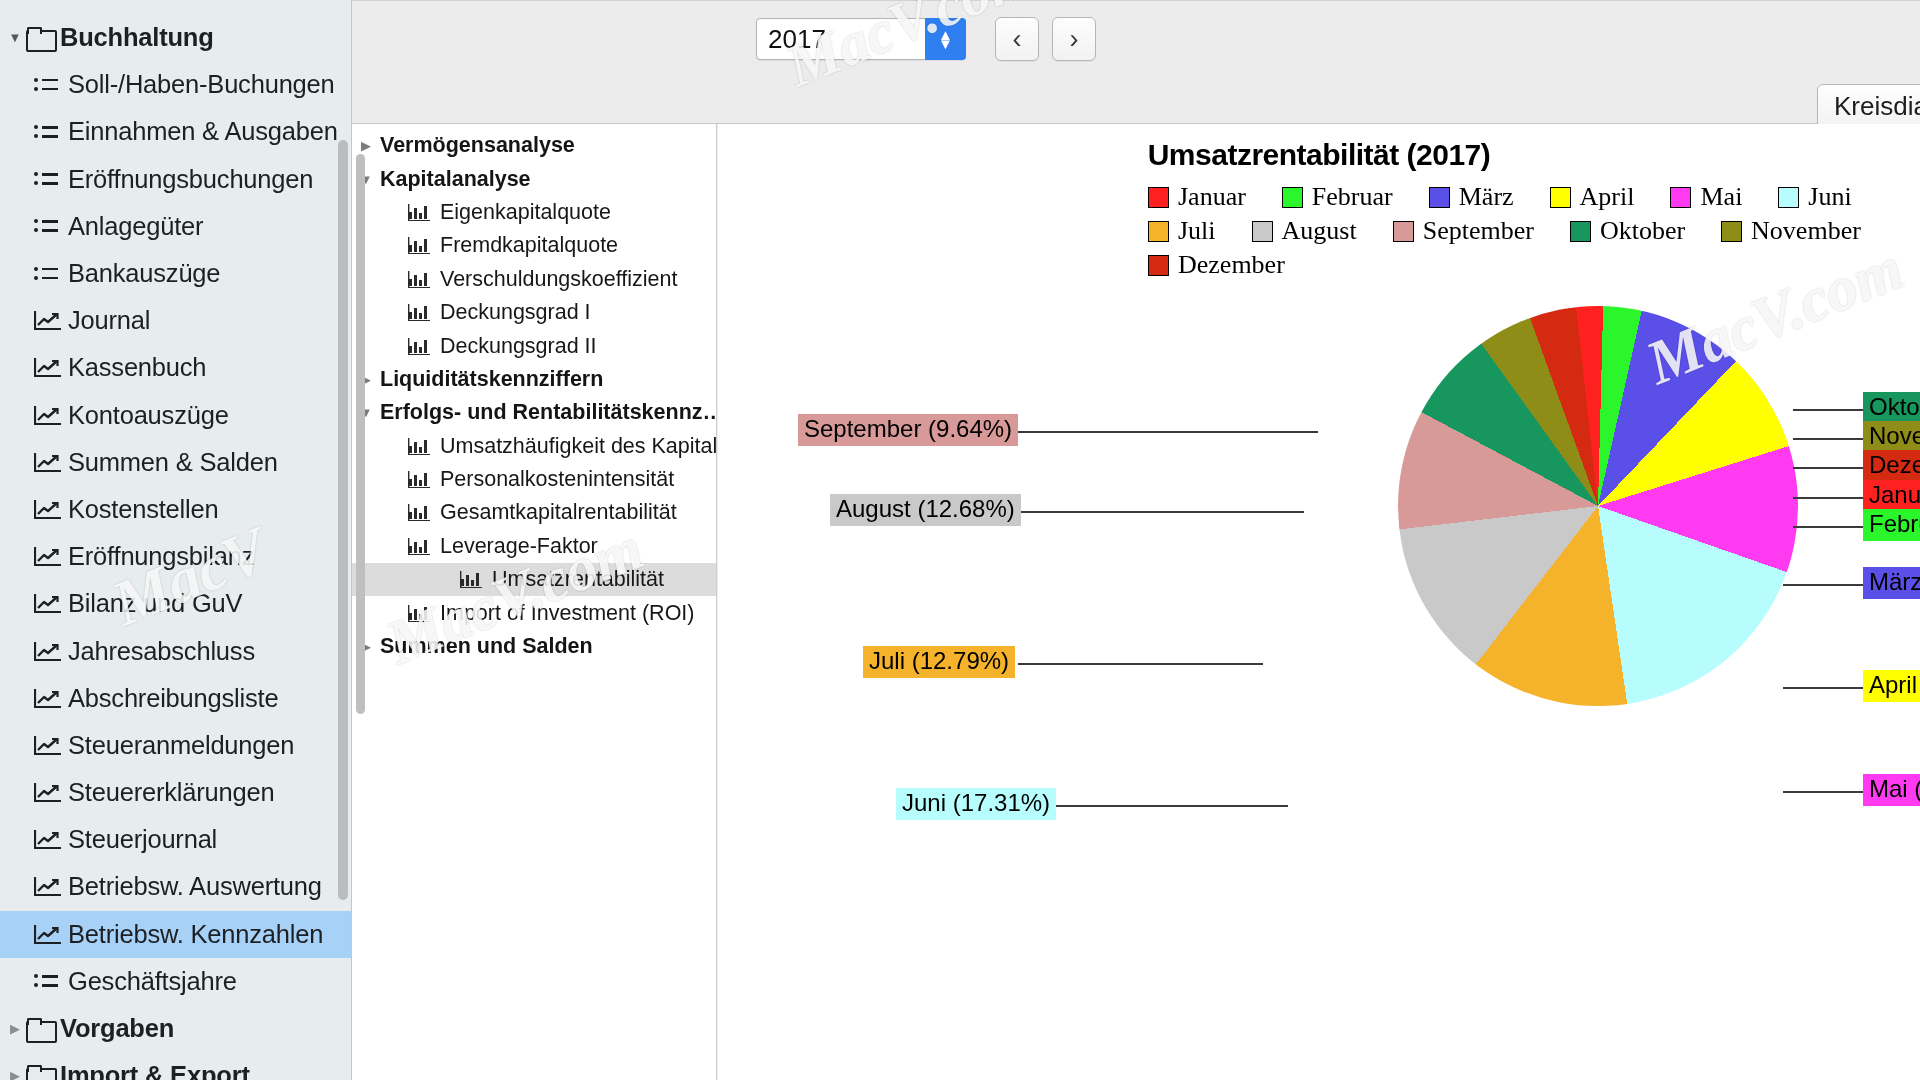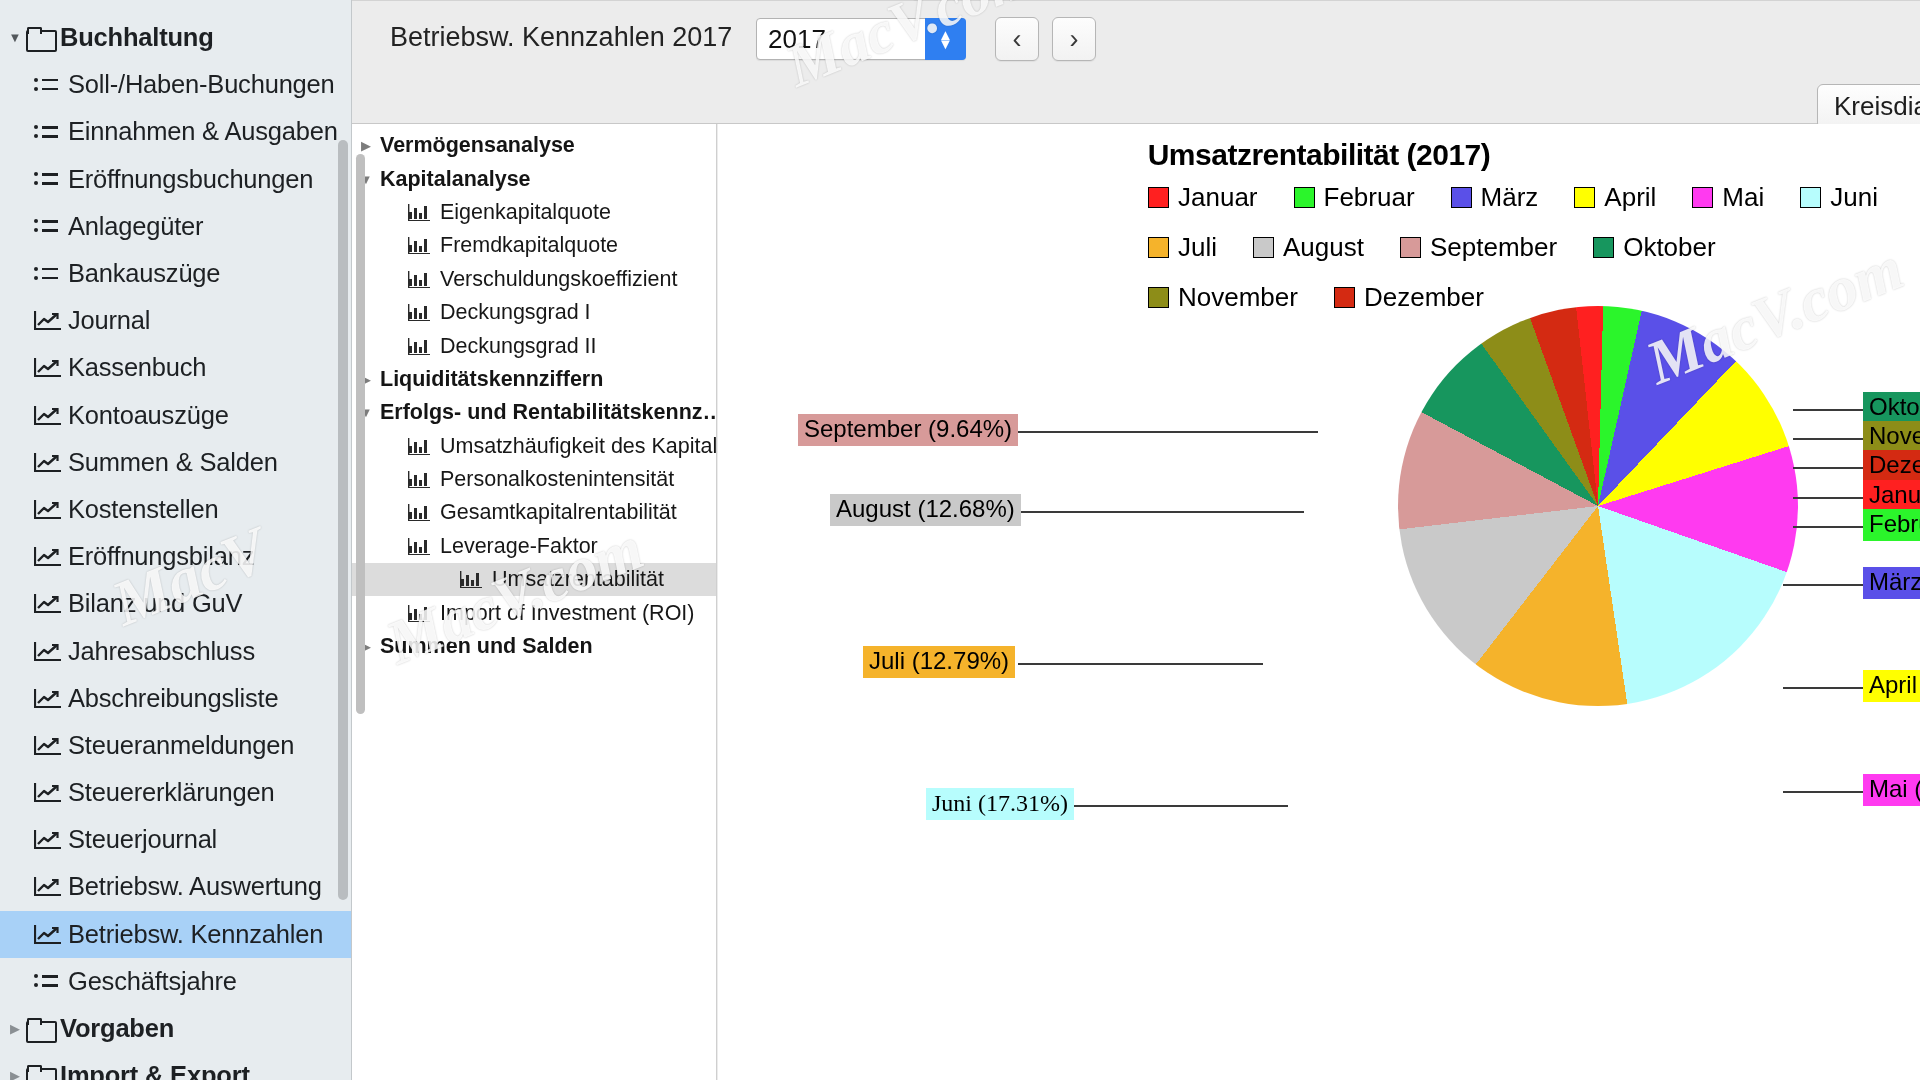--- a/index.html
+++ b/index.html
@@ -176,22 +176,23 @@
   .chart-title {
     position: absolute; left: 0; right: 0; top: 14px;
     text-align: center;
     font-size: 30px; font-weight: bold; color: #000;
     letter-spacing: -0.5px;
   }
   .legend {
     position: absolute; left: 40px; top: 56px; right: 0;
     display: flex; flex-wrap: wrap;
     align-content: flex-start;
-    row-gap: 16px;
+    row-gap: 0;
     padding-left: 390px;
+    font-family: Liberation Serif, serif;
   }
   .legend-item {
     display: flex; align-items: center;
     margin-right: 36px; height: 34px;
     white-space: nowrap;
   }
   .legend-swatch {
     width: 21px; height: 21px;
     border: 1.4px solid #000;
     margin-right: 9px;
@@ -497,21 +498,20 @@
       </div>
     <div class="side-scroll"></div>
     <div class="side-edge"></div>
   </div>
 
   <div class="rightarea">
 
     <div class="topbar">
       <div class="topbar-hair"></div>
 
-      <div class="doc-title">Betriebsw. Kennzahlen 2017</div>
 
       <div class="year-combo">
         <span class="year-value">2017</span>
         <span class="stepper">
           <span>▲</span>
           <span>▼</span>
         </span>
       </div>
 
       <div class="navbtn prev">
@@ -756,21 +756,21 @@
             </div>
             <div class="leader" style="left: 300px; top: 387px; width: 286px;"></div>
             <div class="callout" style="left: 112px; top: 370px; border-radius: 8px;">
               <span class="chip" style="background:#c9c9c9">August (12.68%)</span>
             </div>
             <div class="leader" style="left: 300px; top: 539px; width: 245px;"></div>
             <div class="callout" style="left: 145px; top: 522px;">
               <span class="chip" style="background:#f5b32b">Juli (12.79%)</span>
             </div>
             <div class="leader" style="left: 300px; top: 681px; width: 270px;"></div>
-            <div class="callout" style="left: 208px; top: 664px; font-family: Liberation Serif, serif;">
+            <div class="callout" style="left: 178px; top: 664px;">
               <span class="chip" style="background:#b7fdfd">Juni (17.31%)</span>
             </div>
             <div class="leader" style="left: 1075px; top: 285px; width: 72px;"></div>
             <div class="callout" style="left: 1145px; top: 268px;">
               <span class="chip" style="background:#17965e">Oktober (7.30%)</span>
             </div>
             <div class="leader" style="left: 1075px; top: 314px; width: 72px;"></div>
             <div class="callout" style="left: 1145px; top: 297px;">
               <span class="chip" style="background:#8d8d18">November (4.40%)</span>
             </div>

